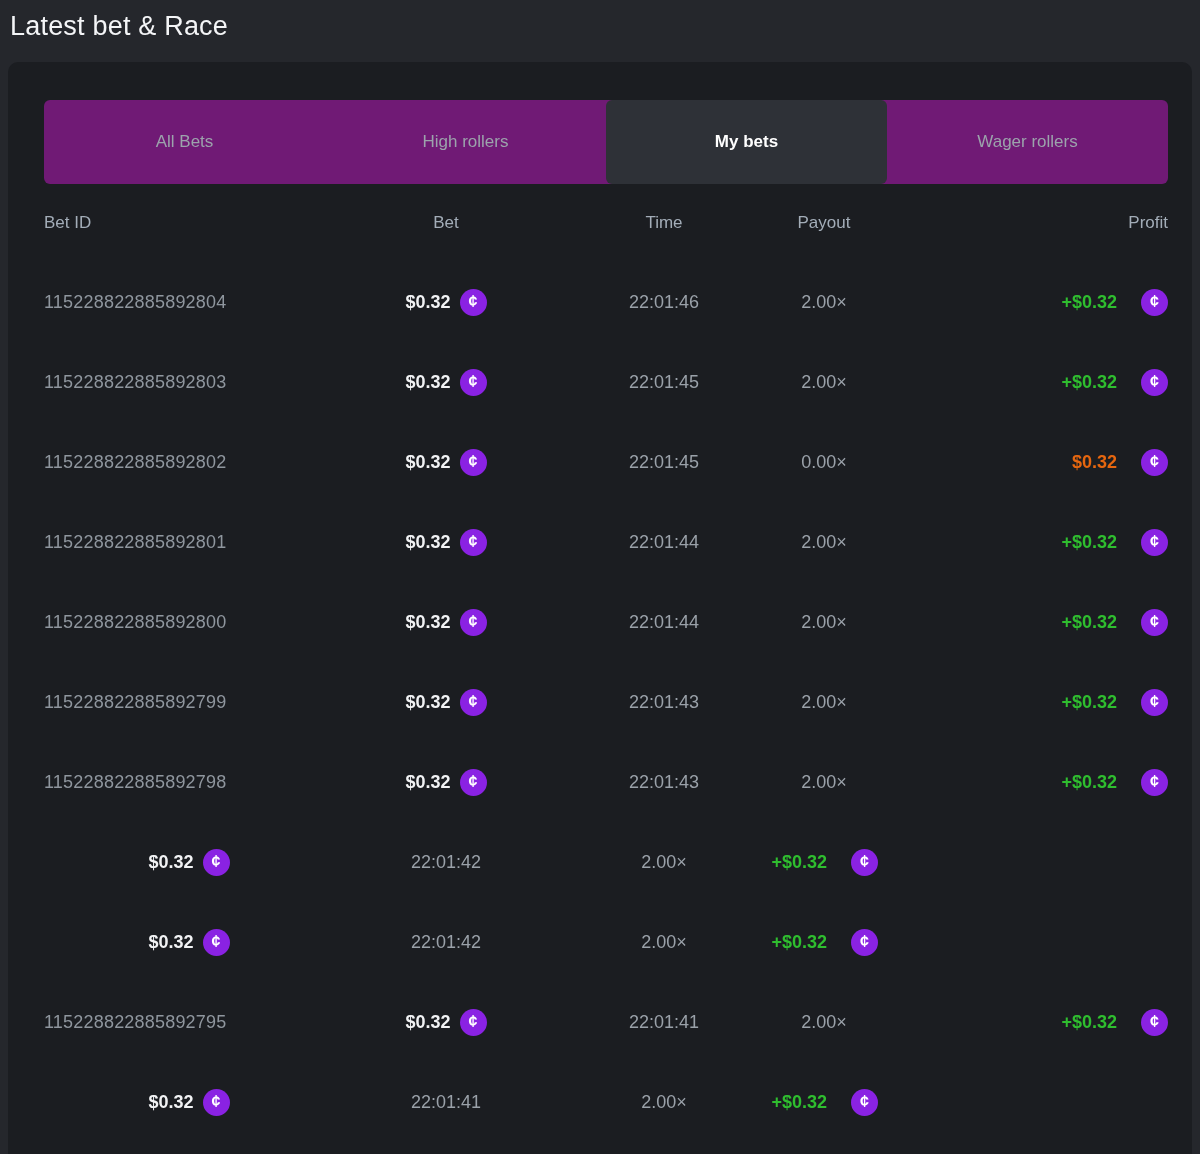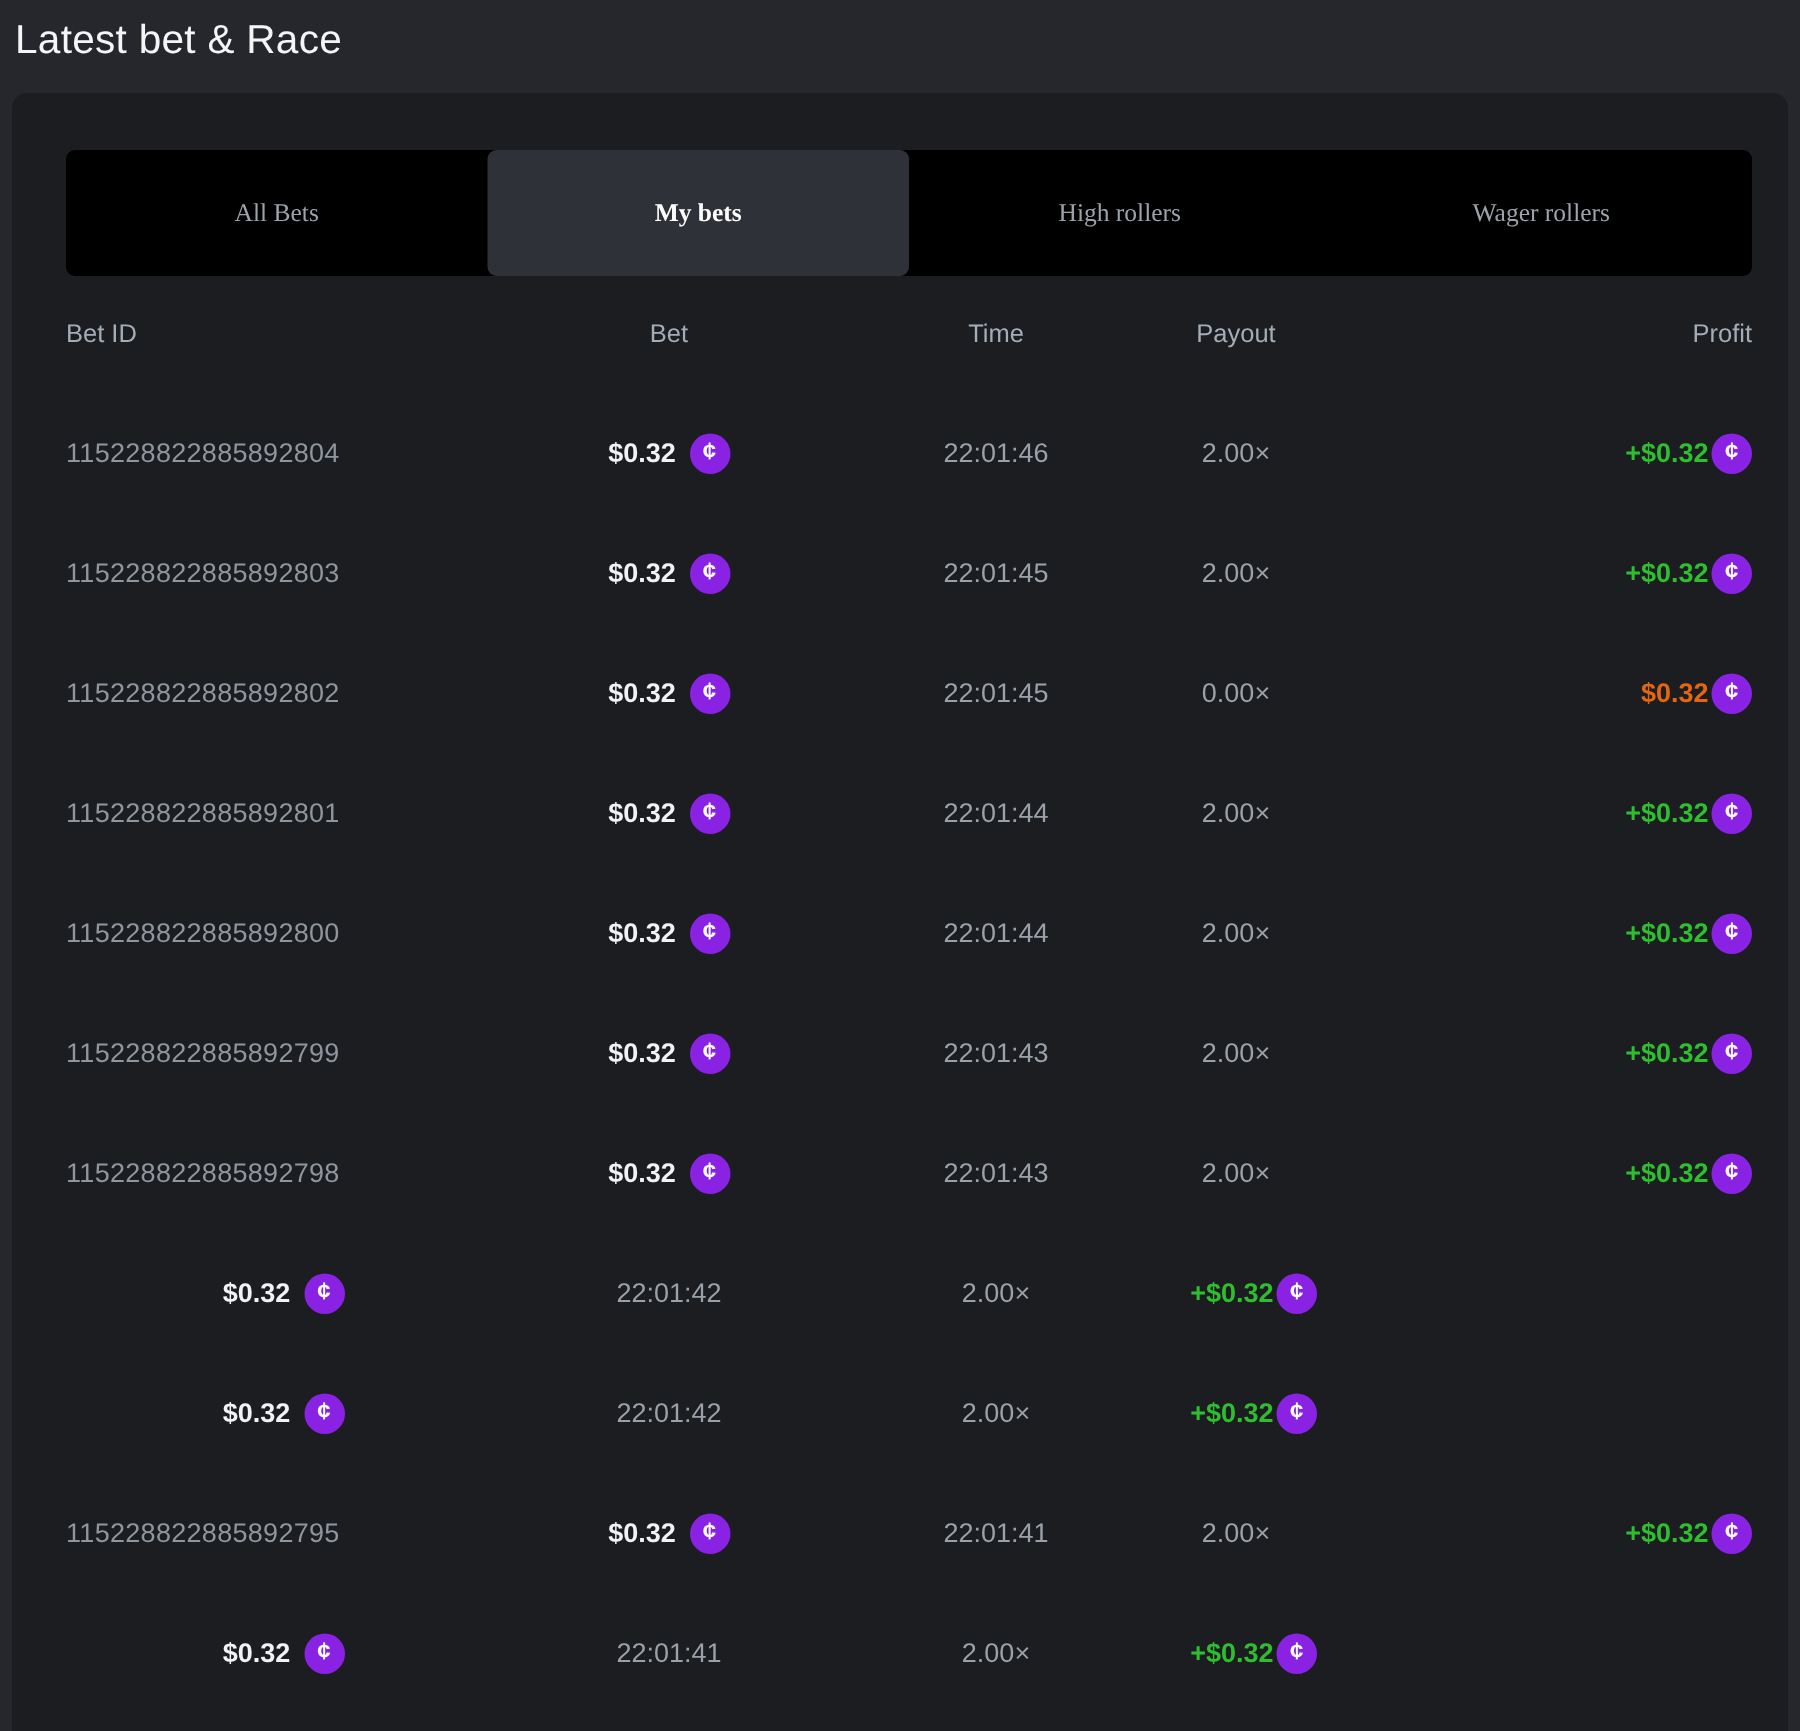--- a/index.html
+++ b/index.html
@@ -27,24 +27,23 @@
     left: 8px; top: 62px;
     width: 1184px; height: 1092px;
     background: #1b1d21;
     border-radius: 10px 10px 0 0;
     padding: 38px 24px 0 36px;
   }
   .tabbar {
     display: grid;
     grid-template-columns: repeat(4, 1fr);
     height: 84px;
-    background: #000000;
+    background: #701a75;
     border-radius: 6px;
     overflow: hidden;
-    font-family: Liberation Serif, serif;
   }
   .tab {
     display: flex;
     align-items: center;
     justify-content: center;
     font-size: 17px;
     color: #9ca3ac;
     cursor: pointer;
     border-radius: 6px;
     user-select: none;
@@ -83,21 +82,21 @@
     justify-content: center;
     align-items: center;
     gap: 9px;
     font-weight: 700;
     color: #f1f2f4;
   }
   .c-profit {
     display: flex;
     justify-content: flex-end;
     align-items: center;
-    gap: 2px;
+    gap: 24px;
     font-weight: 700;
   }
   .win  { color: var(--win,  #2fbe2f); }
   .loss { color: var(--loss, #e6660f); }
   .coin {
     width: 27px; height: 27px;
     flex: 0 0 27px;
     border-radius: 50%;
     background: var(--coin, #8a22e3);
     color: #ffffff;
@@ -113,22 +112,22 @@
 <body>
 
 <header class="page-header">
   <h1 class="page-title">Latest bet &amp; Race</h1>
 </header>
 
 <main class="panel">
 
   <nav class="tabbar">
     <div class="tab">All Bets</div>
+    <div class="tab">High rollers</div>
     <div class="tab active">My bets</div>
-    <div class="tab">High rollers</div>
     <div class="tab">Wager rollers</div>
   </nav>
 
   <div class="table">
     <div class="thead">
       <span>Bet ID</span>
       <span class="th-center">Bet</span>
       <span class="th-center">Time</span>
       <span class="th-center">Payout</span>
       <span class="th-right">Profit</span>

